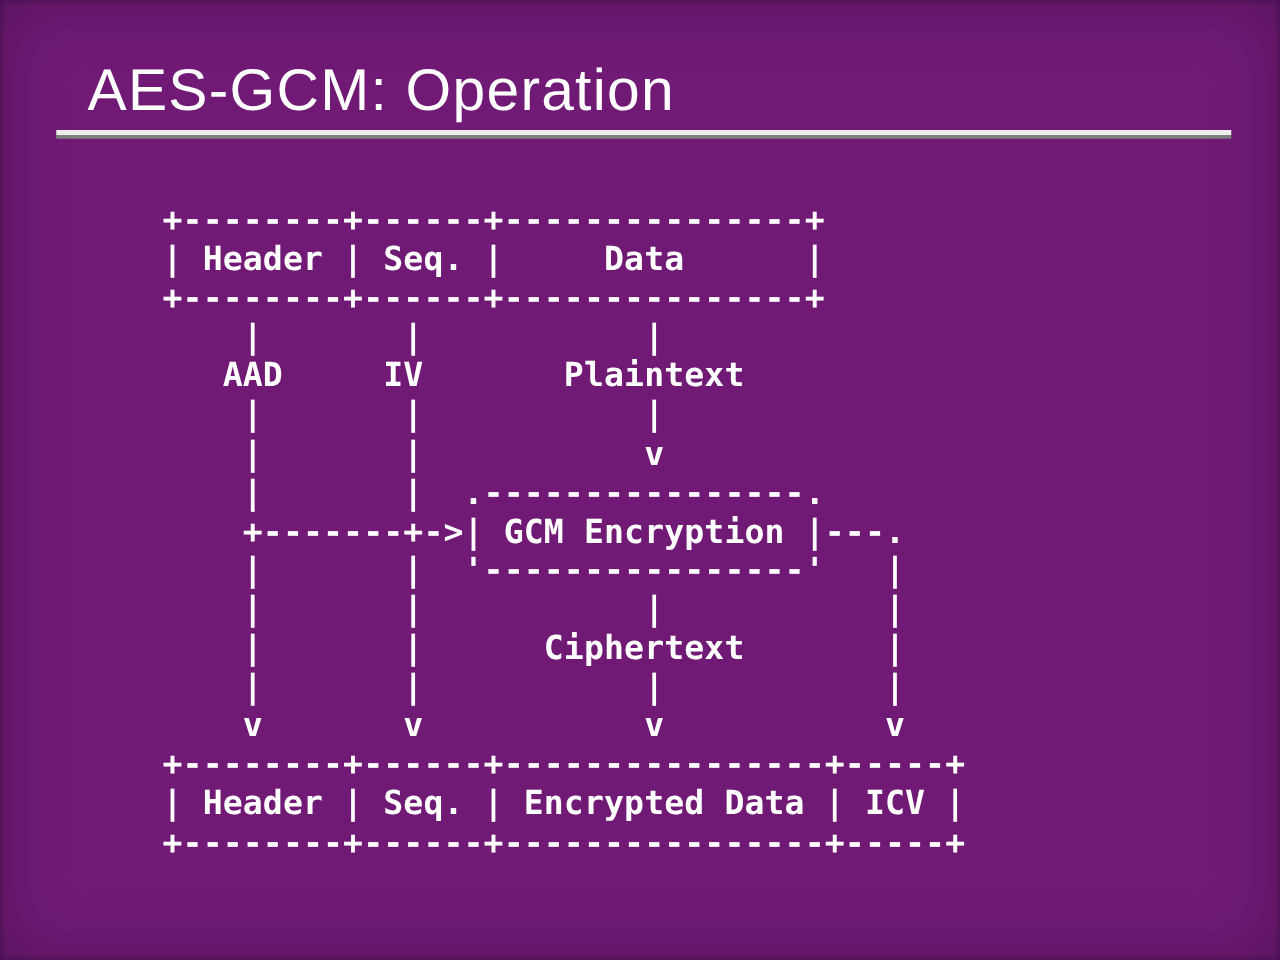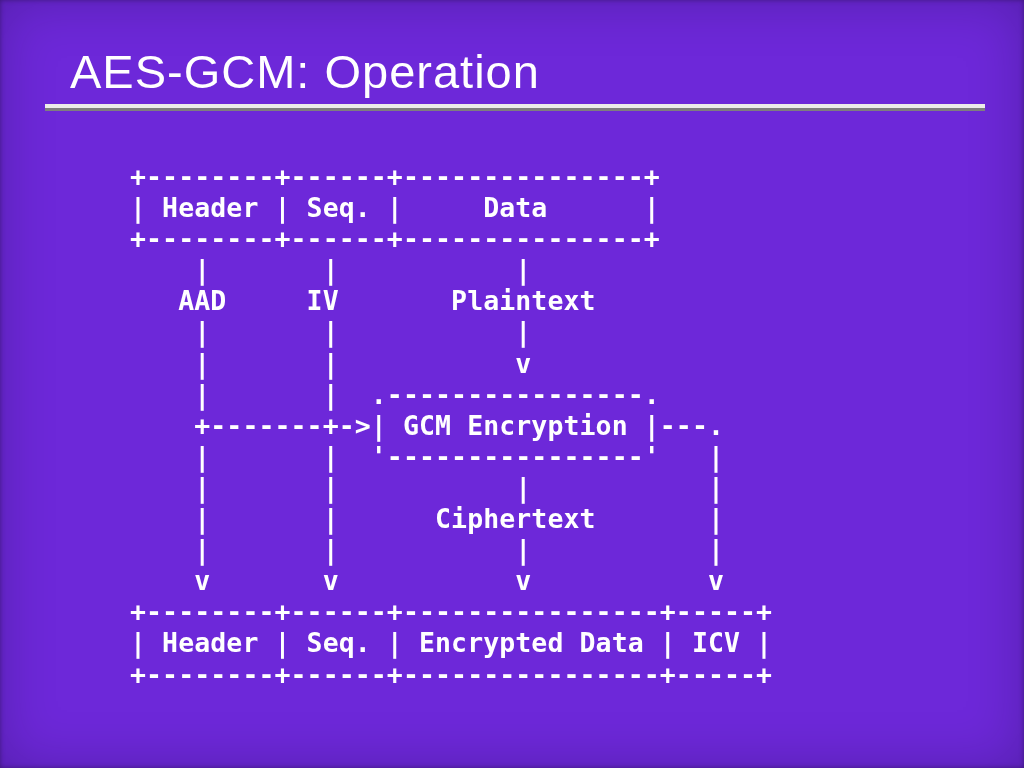--- a/index.html
+++ b/index.html
@@ -6,21 +6,21 @@
     margin: 0;
     padding: 0;
     width: 1024px;
     height: 768px;
     overflow: hidden;
   }
   .slide {
     position: relative;
     width: 1024px;
     height: 768px;
-    background: #6d28d9;
+    background: #701a75;
     box-shadow: inset 0 0 55px rgba(0,0,20,0.22), inset 0 0 5px rgba(0,0,0,0.35);
     font-family: "Liberation Sans", sans-serif;
   }
   .title {
     position: absolute;
     left: 70px;
     top: 46px;
     font-size: 47px;
     line-height: 1.1;
     font-weight: normal;

